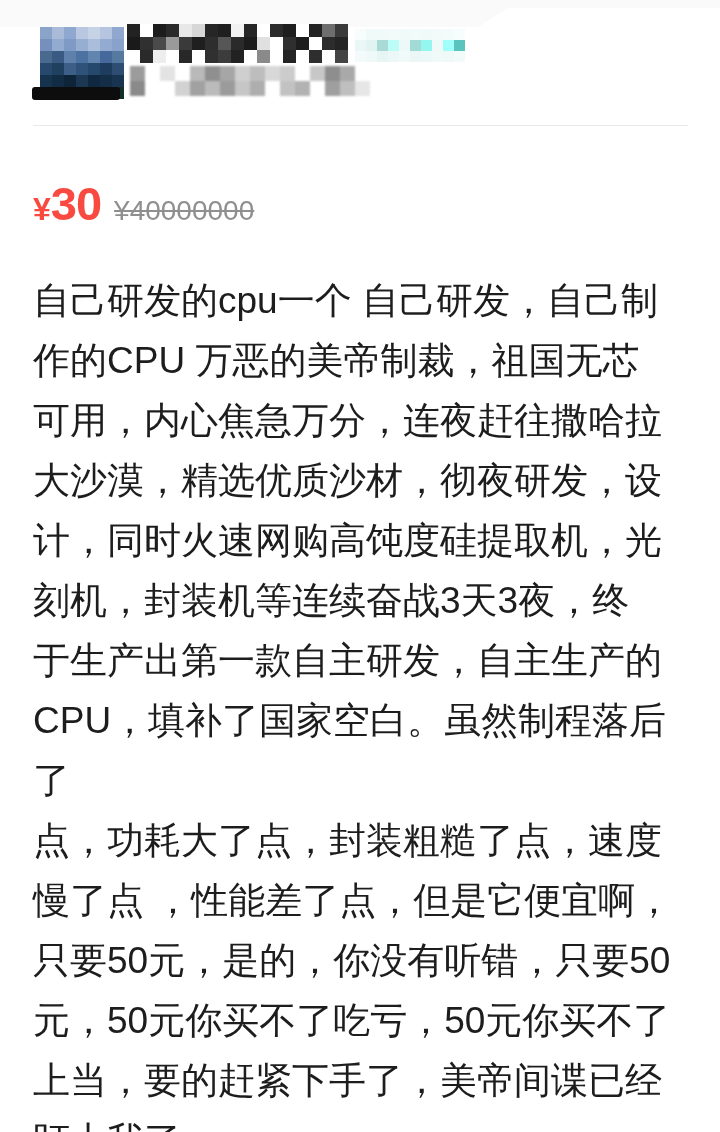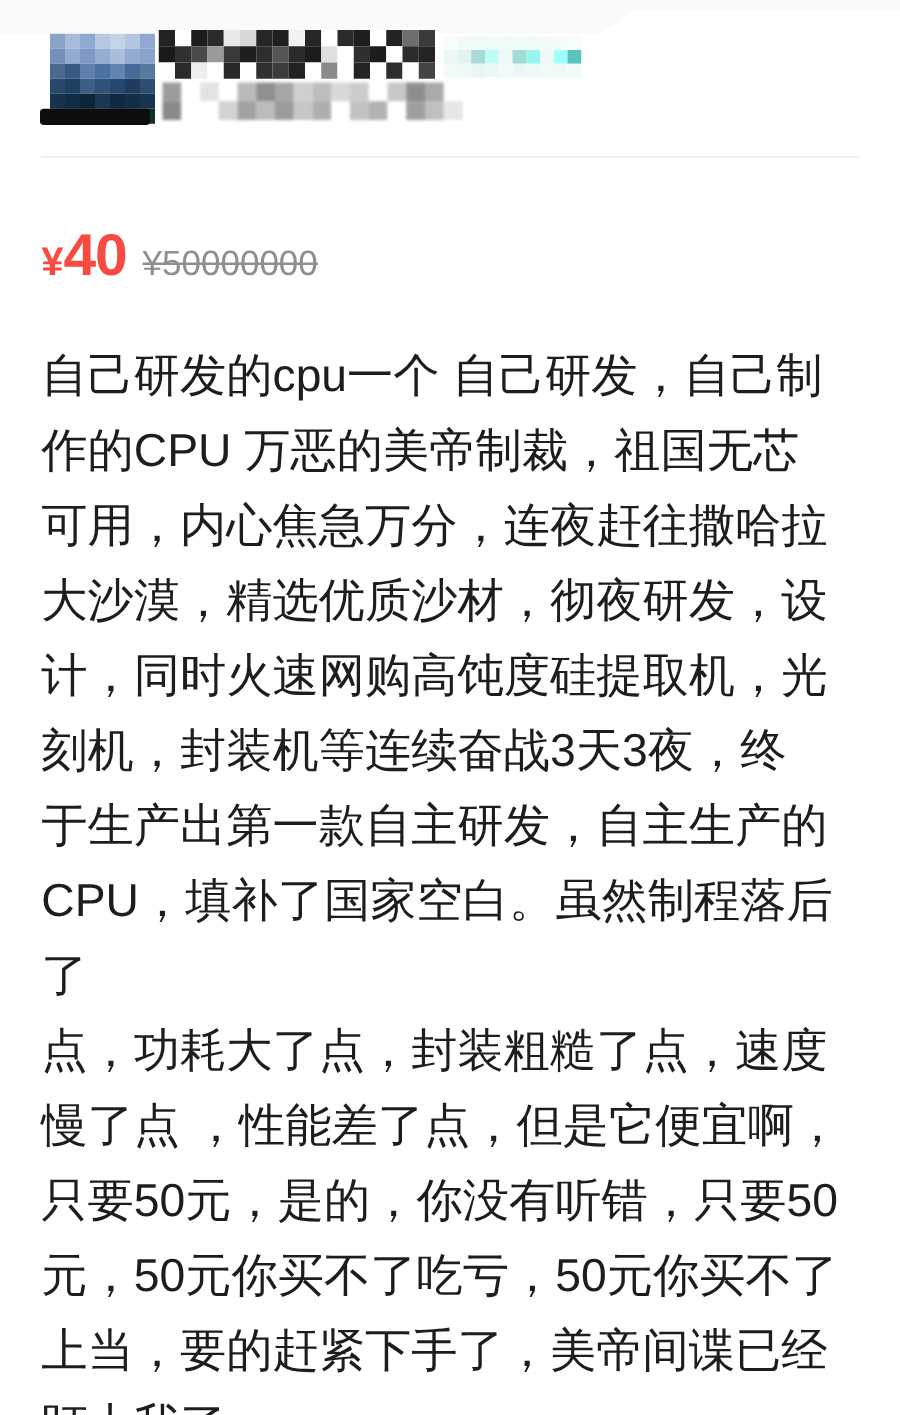--- a/index.html
+++ b/index.html
@@ -234,22 +234,22 @@
       <div style="width: 15px; height: 15px; background: rgb(159, 159, 159);"></div>
       <div style="width: 15px; height: 15px; background: rgb(191, 191, 191);"></div>
       <div style="width: 15px; height: 15px; background: rgb(230, 230, 230);"></div>
     </div>
 </div>
 
 <div class="divider"></div>
 
 <div class="price-row">
   <span class="price-currency" style="color: rgb(249, 74, 66);">¥</span>
-  <span class="price-amount" style="color: rgb(249, 74, 66);">40</span>
-  <del class="price-original" style="color: rgb(143, 143, 143);">¥50000000</del>
+  <span class="price-amount" style="color: rgb(249, 74, 66);">30</span>
+  <del class="price-original" style="color: rgb(143, 143, 143);">¥40000000</del>
 </div>
 
 <div class="description">自己研发的cpu一个 自己研发，自己制
 作的CPU 万恶的美帝制裁，祖国无芯
 可用，内心焦急万分，连夜赶往撒哈拉
 大沙漠，精选优质沙材，彻夜研发，设
 计，同时火速网购高饨度硅提取机，光
 刻机，封装机等连续奋战3天3夜，终
 于生产出第一款自主研发，自主生产的
 CPU，填补了国家空白。虽然制程落后了

